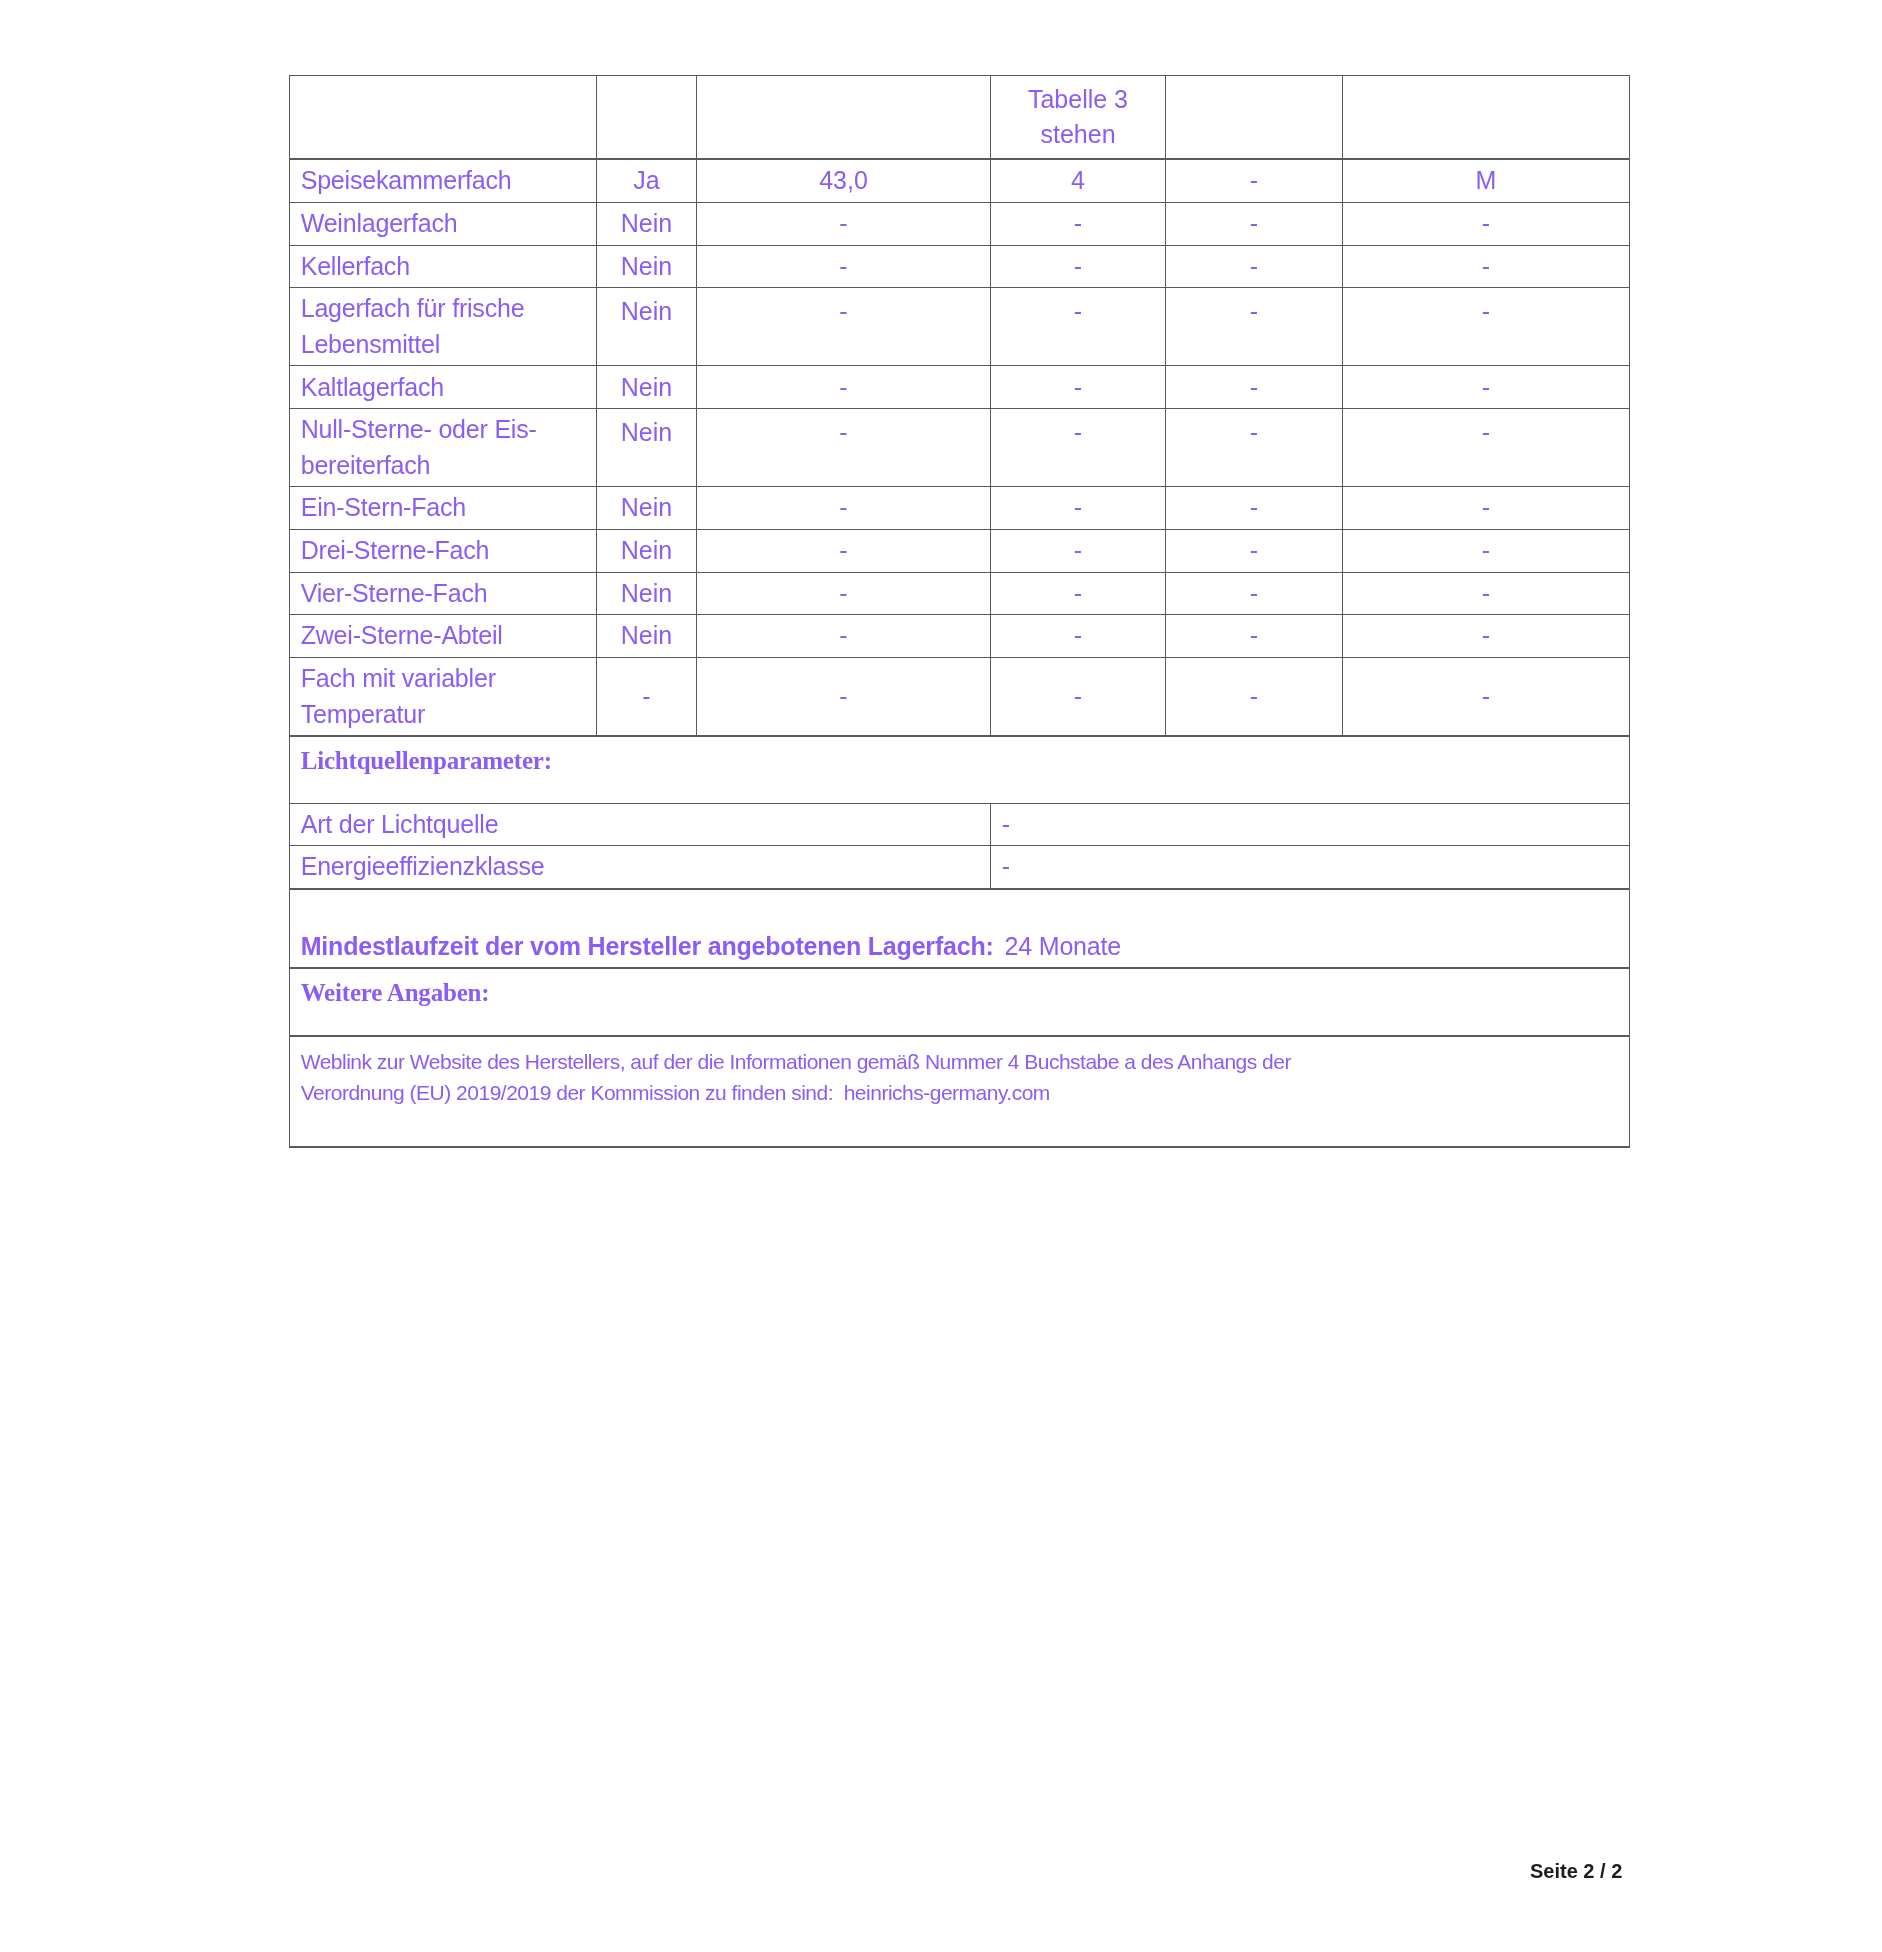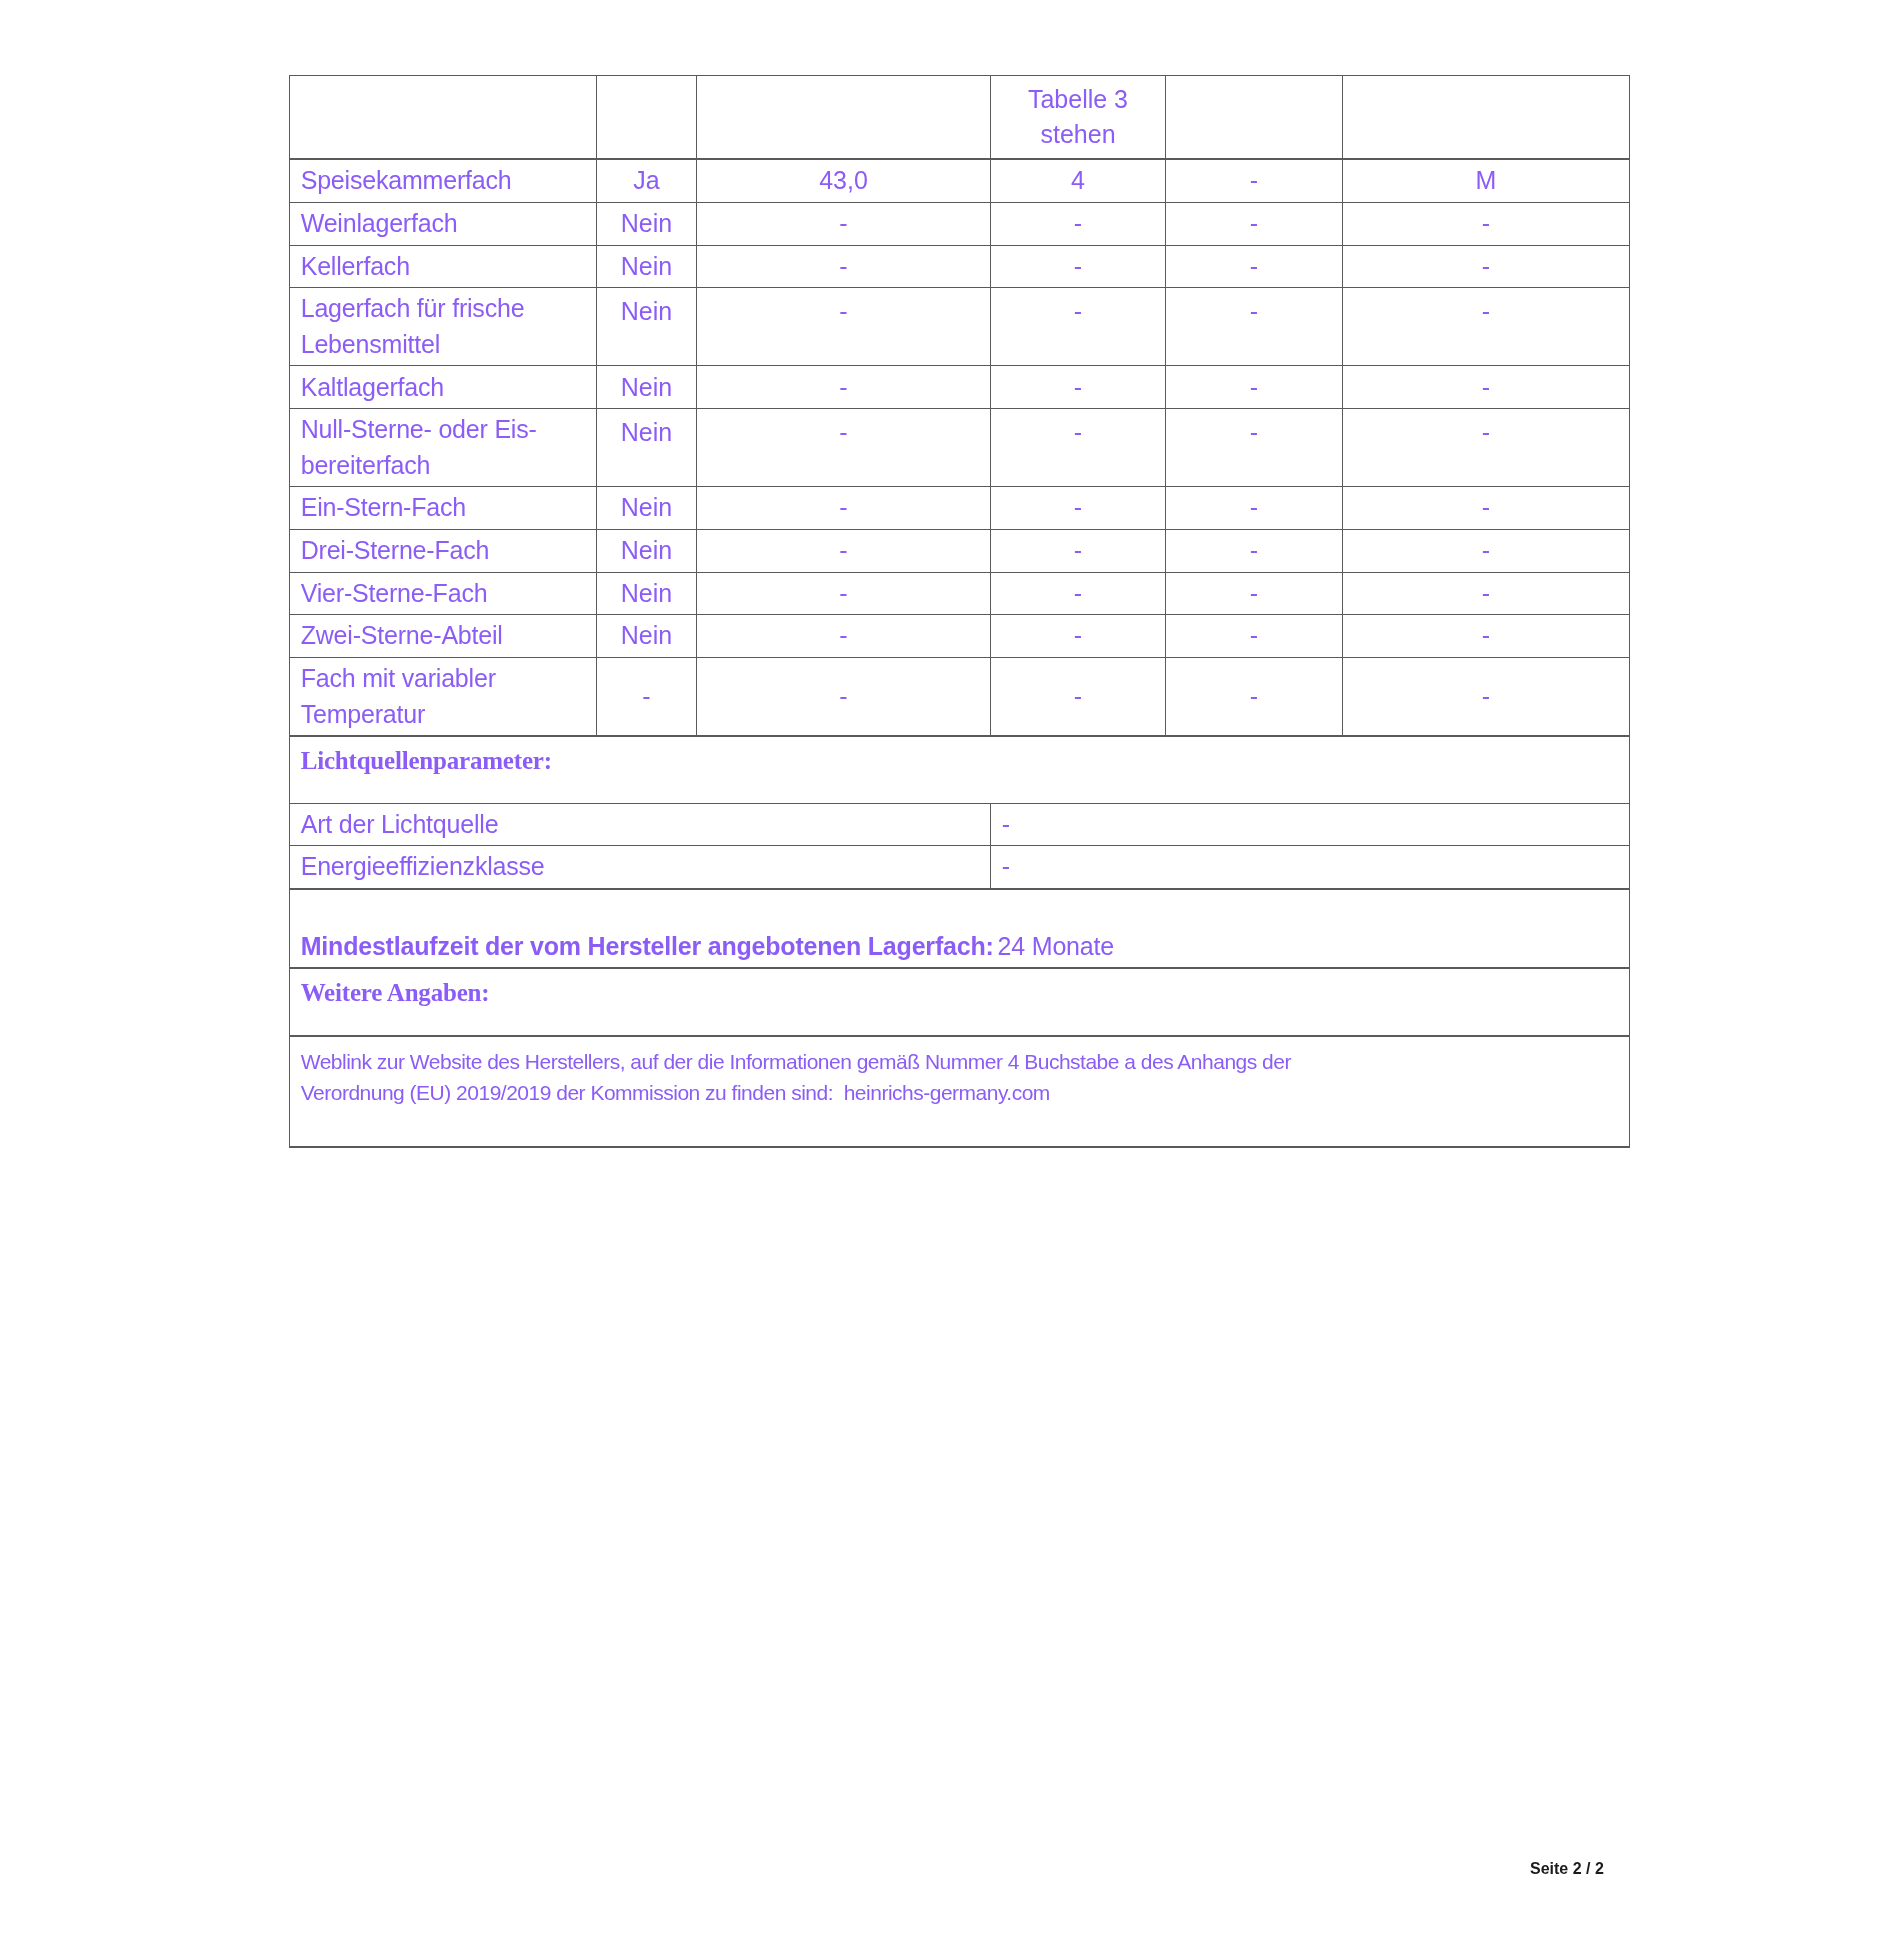--- a/index.html
+++ b/index.html
@@ -66,26 +66,26 @@
     vertical-align: top;
     height: 82px;
     padding-top: 9.2px;
     padding-bottom: 18px;
     font-size: 21px;
     letter-spacing: -0.5px;
     line-height: 1.5;
   }
   tr.last-row td { border-bottom-width: 2.3px; }
   .warranty-label { font-weight: bold; }
-  .warranty-value { margin-left: 4px; }
+  .warranty-value { margin-left: 11px; }
   .page-footer {
     position: absolute;
     left: 1530px;
     top: 1860px;
-    font-size: 16px;
+    font-size: 20px;
     font-weight: 600;
     color: #1c1c1c;
     letter-spacing: 0;
   }
 </style>
 </head>
 <body>
 
 <div class="page">
 

